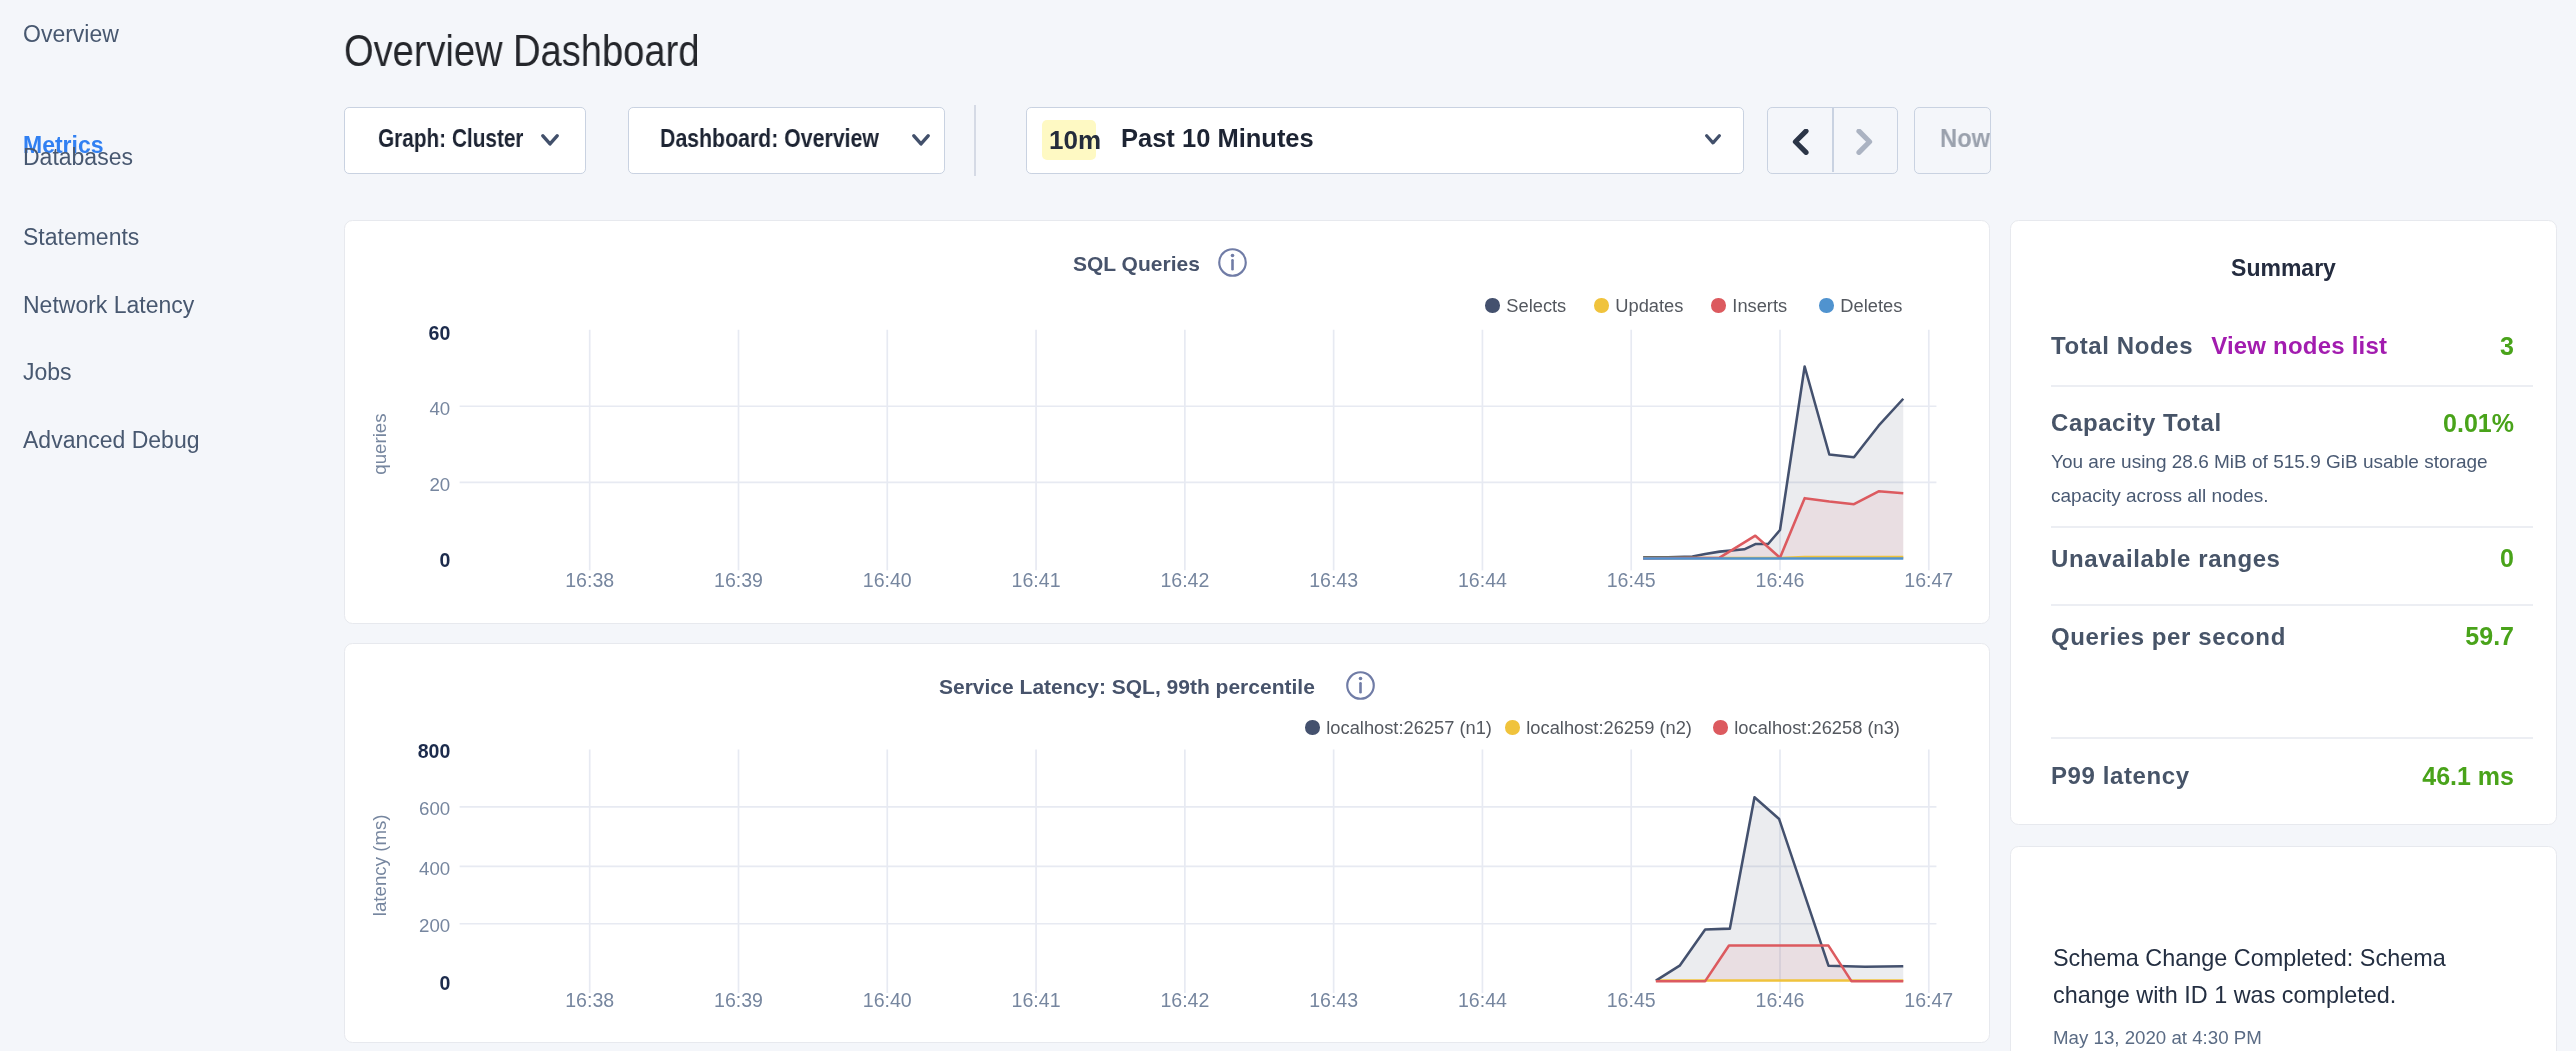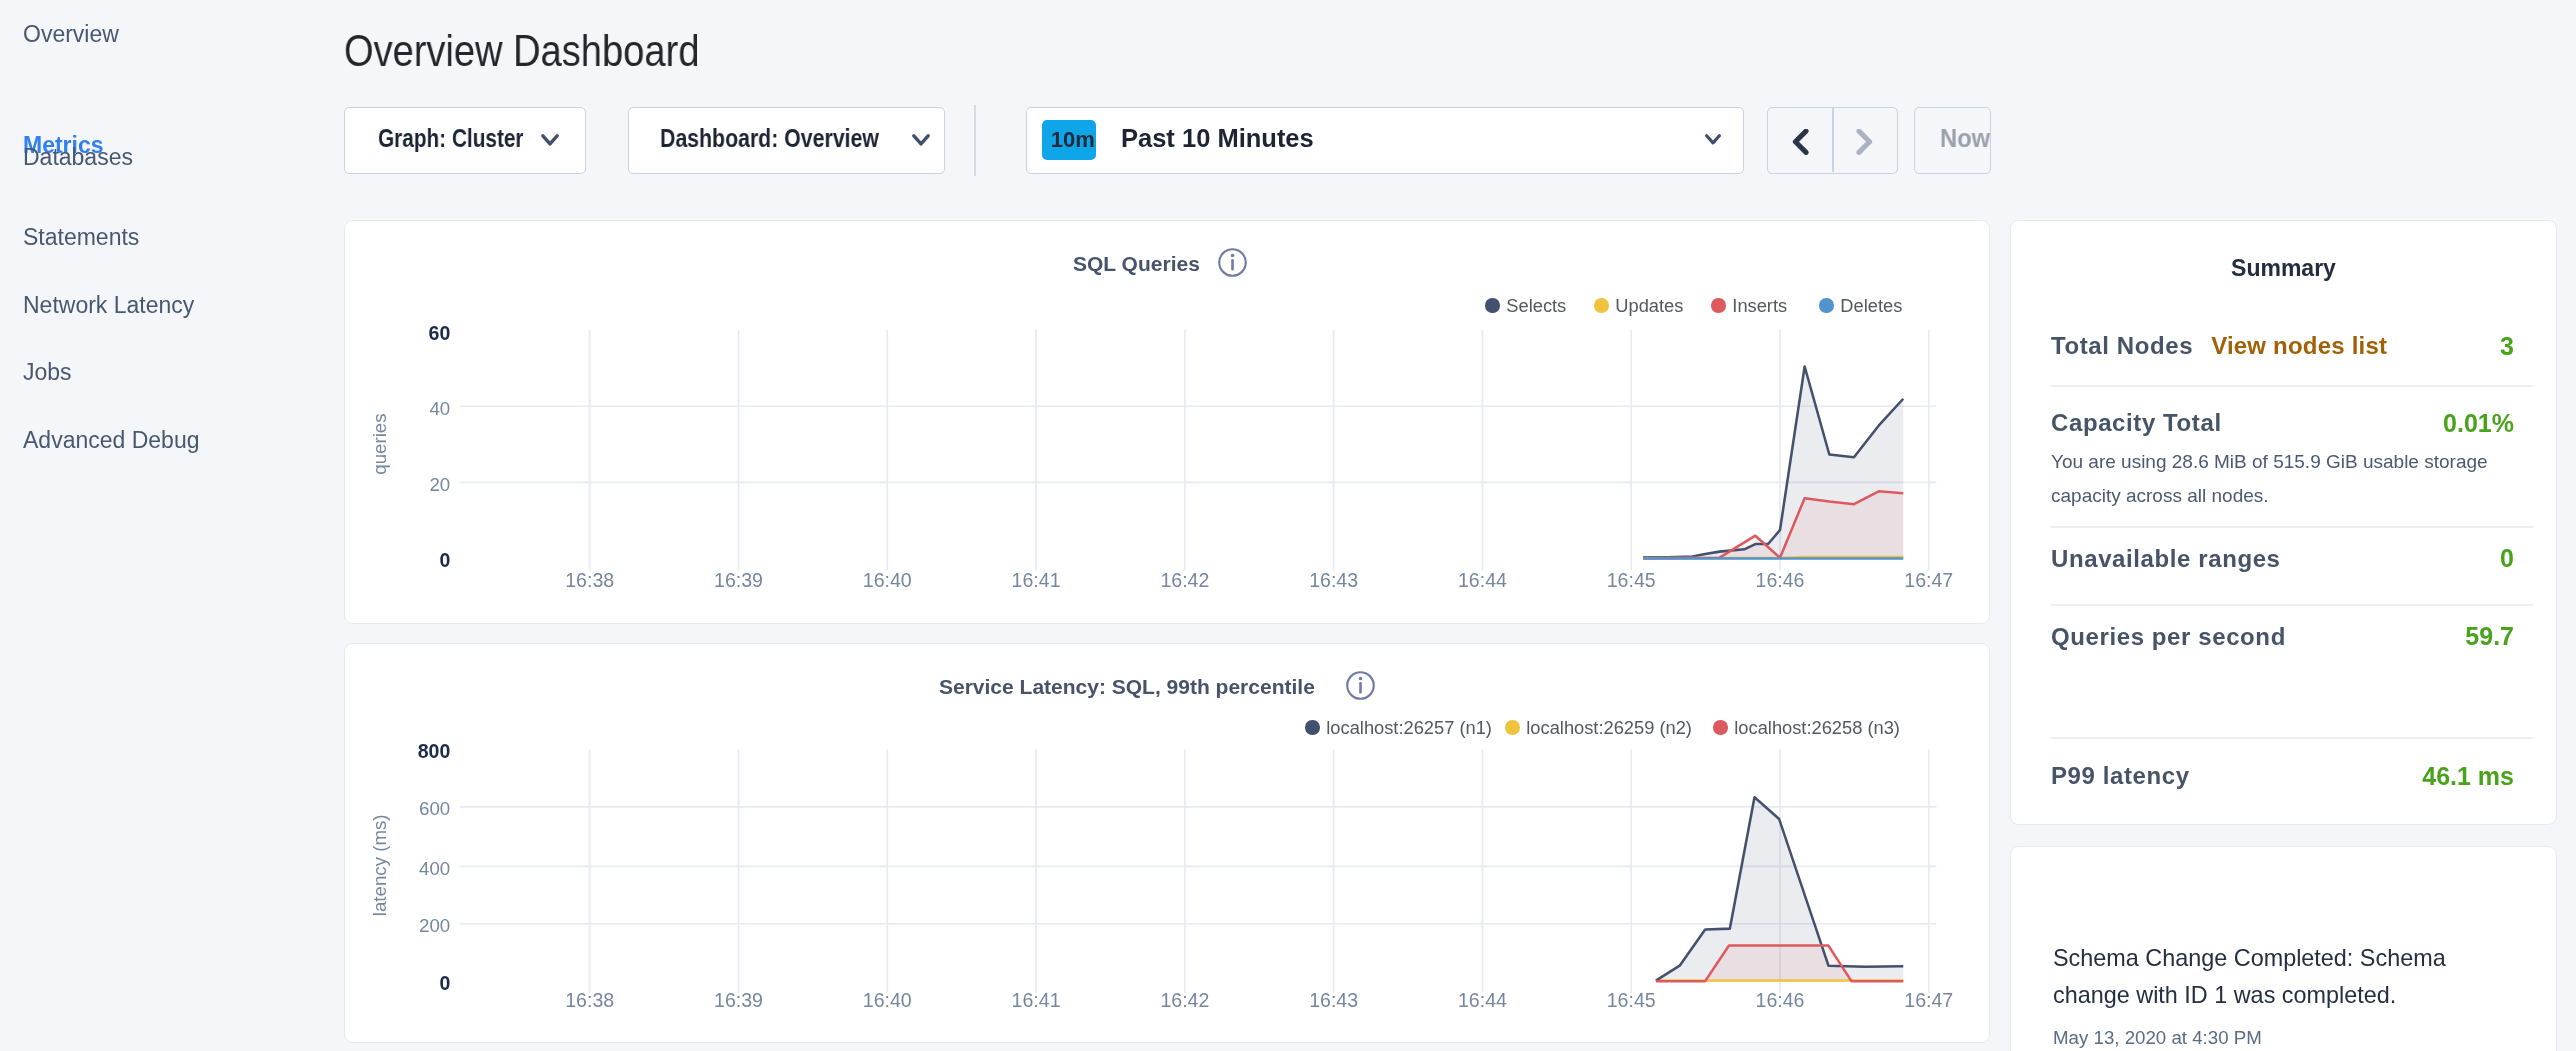--- a/index.html
+++ b/index.html
@@ -41,21 +41,21 @@
     </svg>
 </div>
 <div class="tbtn" style="left:628px; width:317px;">
   <span class="lbl" style="left:31px; transform:scaleX(0.835);">Dashboard: Overview</span>
   <svg class="abs" style="right:13.6px; top:25.5px;" width="18" height="12" viewBox="0 0 21 14">
       <path d="M2.2 2.2 L10.5 11.5 L18.8 2.2" fill="none" stroke="#42506b" stroke-width="4" stroke-linecap="round" stroke-linejoin="round"></path>
     </svg>
 </div>
 <div class="tdivider"></div>
 <div class="tbtn" style="left:1026px; width:718px;">
-  <div style="position:absolute; left:15.3px; top:12px; width:54px; height:40px; background:#0ea5e9; border-radius:5.1px; text-align:center; padding-left:6.8px; font-size:22px; font-weight:bold; line-height:40px; color:#242c3c;">10m</div>
+  <div style="position:absolute; left:15.3px; top:12px; width:54px; height:40px; background:#fef9c3; border-radius:5.1px; text-align:center; padding-left:6.8px; font-size:26px; font-weight:bold; line-height:40px; color:#242c3c;">10m</div>
   <span class="lbl" style="left:94px; transform:scaleX(1);">Past 10 Minutes</span>
   <svg class="abs" style="right:22px; top:26px;" width="16" height="11" viewBox="0 0 19 13">
       <path d="M2 2 L9.5 10.5 L17 2" fill="none" stroke="#42506b" stroke-width="3.8" stroke-linecap="round" stroke-linejoin="round"></path>
     </svg>
 </div>
 <div class="tbtn" style="left:1767px; width:131px; background:transparent;">
   <svg class="abs" style="left:24px; top:21px;" width="17" height="25.5" viewBox="0 0 20 30">
       <path d="M16.5 2.5 L4 15 L16.5 27.5" fill="none" stroke="#2b3547" stroke-width="6" stroke-linecap="round" stroke-linejoin="round"></path>
     </svg>
   <div style="position:absolute; left:64px; top:0px; width:1.7px; height:64px; background:#c9d2e1;"></div>
@@ -164,21 +164,21 @@
       <text x="1339" y="428" font-family="Liberation Sans, sans-serif" text-anchor="middle" font-size="23" fill="#76869f">16:44</text>
       <text x="1514" y="428" font-family="Liberation Sans, sans-serif" text-anchor="middle" font-size="23" fill="#76869f">16:45</text>
       <text x="1689" y="428" font-family="Liberation Sans, sans-serif" text-anchor="middle" font-size="23" fill="#76869f">16:46</text>
       <text x="1864" y="428" font-family="Liberation Sans, sans-serif" text-anchor="middle" font-size="23" fill="#76869f">16:47</text>
       <text x="0" y="0" font-family="Liberation Sans, sans-serif" text-anchor="middle" font-size="22" fill="#76869f" transform="translate(49,261.25) rotate(-90)">latency (ms)</text>
     </svg>
 </div>
 
 <div class="card" style="left:2010px; top:220px; width:547px; height:605px;">
   <div style="position:absolute; top:36px; width:100%; text-align:center; font-size:23px; line-height:23px; font-weight:bold; color:#242c3f;">Summary</div>
-  <div class="s-head" style="top:113px;">Total Nodes<span style="color:#a16207; letter-spacing:0.2px; margin-left:18px;">View nodes list</span></div>
+  <div class="s-head" style="top:113px;">Total Nodes<span style="color:#a21caf; letter-spacing:0.2px; margin-left:18px;">View nodes list</span></div>
   <div class="s-val" style="top:113px;">3</div>
   <div class="s-div" style="top:164px;"></div>
   <div class="s-head" style="top:190px;">Capacity Total</div>
   <div class="s-val" style="top:190px;">0.01%</div>
   <div class="s-desc" style="top:224px;">You are using 28.6 MiB of 515.9 GiB usable storage<br>capacity across all nodes.</div>
   <div class="s-div" style="top:305px;"></div>
   <div class="s-head" style="top:326px;">Unavailable ranges</div>
   <div class="s-val" style="top:325px;">0</div>
   <div class="s-div" style="top:383px;"></div>
   <div class="s-head" style="top:404px;">Queries per second</div>

